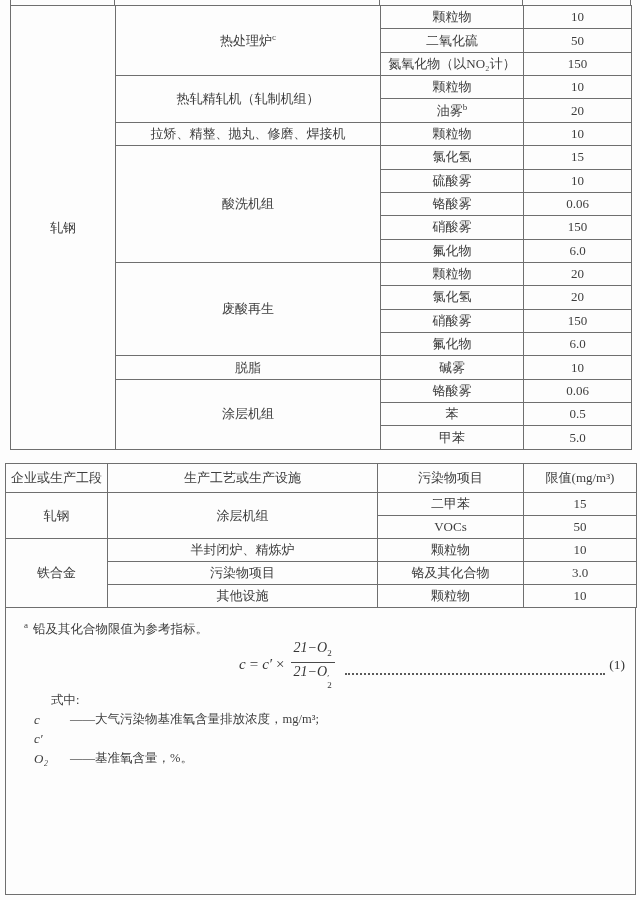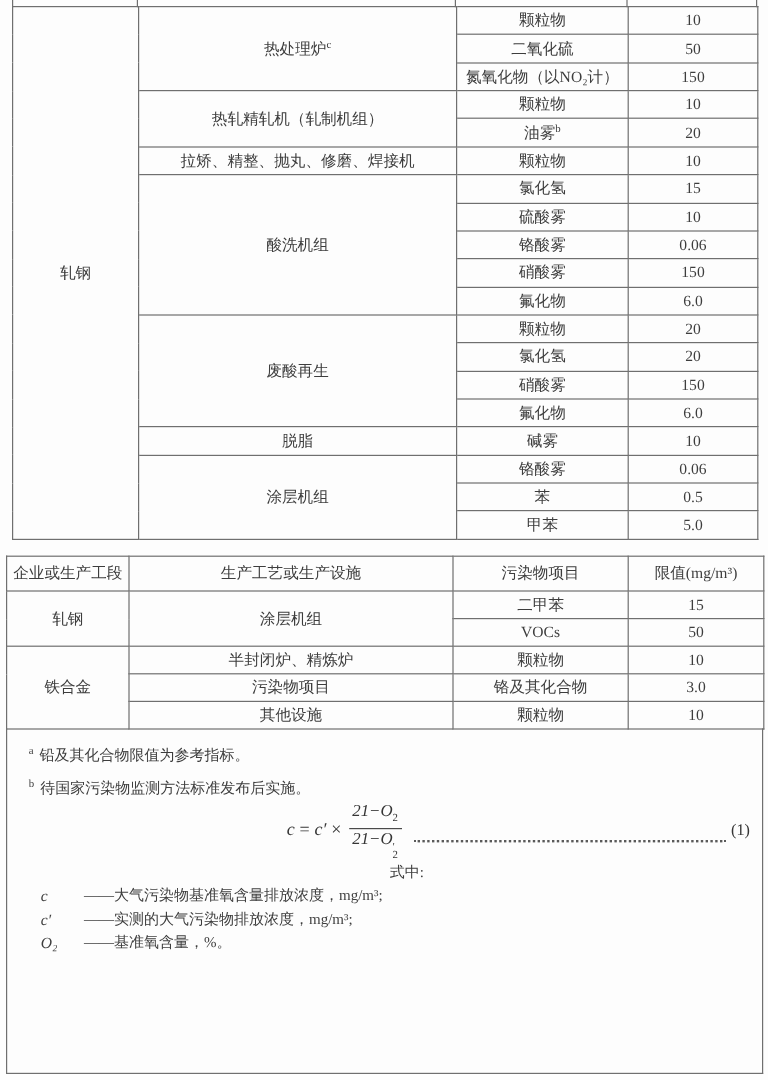--- a/index.html
+++ b/index.html
@@ -52,21 +52,21 @@
   .f-var{font-style:italic;}
   .f-op{margin:0 4px;}
   .frac{display:inline-block;text-align:left;margin:0 2px;font-size:14px;}
   .frac .num{display:block;border-bottom:1px solid #4a4a4a;padding:0 3px 1px;line-height:16px;}
   .frac .den{display:block;padding:1px 3px 0;line-height:16px;}
   .frac sub{font-size:9px;}
   .ps{display:inline-flex;flex-direction:column;font-size:9px;line-height:7px;vertical-align:-5px;font-style:normal;}
   .dots{flex:1;height:0;border-bottom:2px dotted #5a5a5a;margin:0 4px 0 8px;transform:translateY(9px);}
   .eq-no{font-size:13.5px;}
 
-  .where-title{margin:4px 0 0 27px;line-height:19px;text-align:center;}
+  .where-title{margin:4px 0 0 27px;line-height:19px;}
   .where-item{display:flex;line-height:19.5px;padding-left:10px;}
   .where-item .sym{
     width:36px;flex-shrink:0;
     font-style:italic;font-size:13px;
   }
 </style>
 </head>
 <body>
 
 <div class="page">
@@ -212,21 +212,20 @@
     <tr>
       <td>其他设施</td>
       <td>颗粒物</td>
       <td>10</td>
     </tr>
   </tbody>
     </table>
 
   <div class="notes">
     <p class="note"><sup>a</sup><span>铅及其化合物限值为参考指标。</span></p>
-    <p class="note"><sup>b</sup><span>待国家污染物监测方法标准发布后实施。</span></p>
 
     <div class="formula-row">
       <span class="f-var">c</span>
       <span class="f-op">=</span>
       <span class="f-var">c′</span>
       <span class="f-op">×</span>
       <span class="frac">
         <span class="num"><span class="f-var">21−O</span><sub>2</sub></span>
         <span class="den"><span class="f-var">21−O</span><span class="ps">
               <span>′</span>
@@ -238,21 +237,20 @@
     </div>
 
     <p class="where-title">式中:</p>
     <div>
       <div class="where-item">
         <span class="sym">c</span>
         <span>——大气污染物基准氧含量排放浓度，mg/m³;</span>
       </div>
       <div class="where-item">
         <span class="sym">c′</span>
-        <span>——实测的大气污染物排放浓度，mg/m³;</span>
       </div>
       <div class="where-item">
         <span class="sym">O₂</span>
         <span>——基准氧含量，%。</span>
       </div>
     </div>
   </div>
 
 </div>
 

